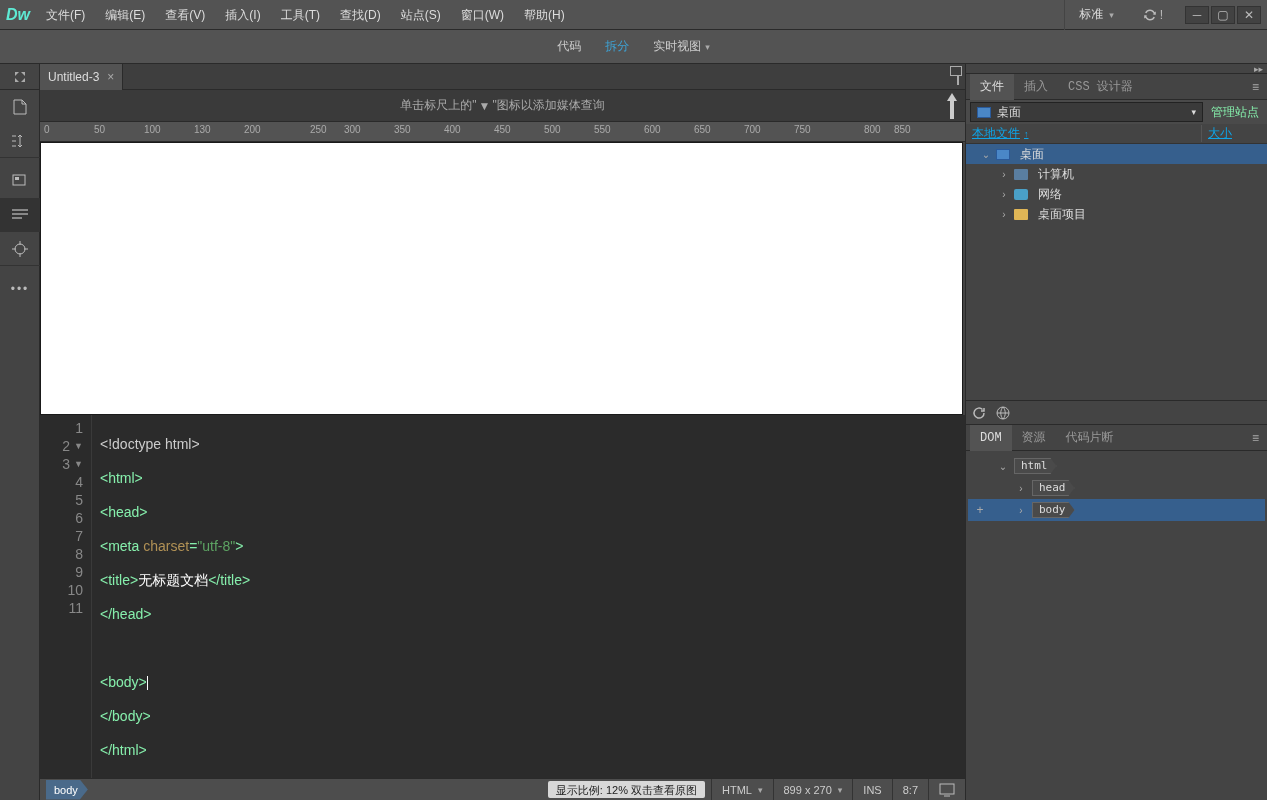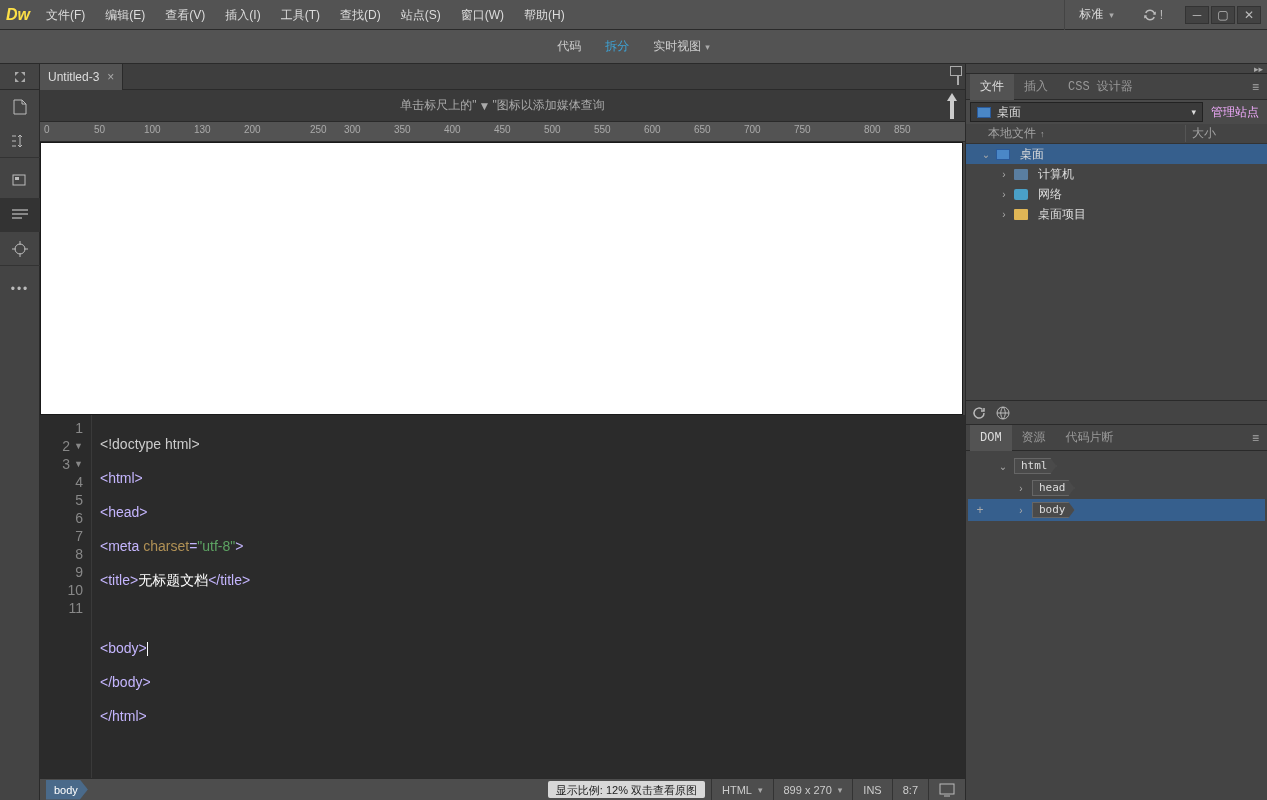--- a/index.html
+++ b/index.html
@@ -1,20 +1,20 @@
 <!DOCTYPE html>
 <html><head>
 <meta charset="utf-8">
 <style>
 * { margin: 0; padding: 0; box-sizing: border-box; font-family: "Microsoft YaHei", Arial, sans-serif; }
 body { background: #444; color: #ccc; font-size: 12px; width: 1267px; height: 800px; overflow: hidden; }
 
 
 .menubar { height: 30px; background: #535353; display: flex; align-items: center; border-bottom: 1px solid #2a2a2a; }
-.logo { width: 36px; height: 30px; display: flex; align-items: center; justify-content: center; color: #fde047; font-weight: bold; font-size: 16px; font-style: italic; }
+.logo { width: 36px; height: 30px; display: flex; align-items: center; justify-content: center; color: #5eead4; font-weight: bold; font-size: 16px; font-style: italic; }
 .menu-items { display: flex; flex: 1; }
 .menu-item { padding: 0 10px; line-height: 30px; color: #ddd; cursor: pointer; }
 .menubar-right { display: flex; align-items: center; padding-right: 6px; gap: 6px; }
 .workspace-dd { padding: 0 14px; color: #ddd; display: flex; align-items: center; gap: 6px; border-left: 1px solid #444; height: 30px; }
 .sync-icon { padding: 0 8px; display: flex; align-items: center; gap: 2px; }
 .win-btns { display: flex; gap: 2px; margin-left: 8px; }
 .win-btn { width: 24px; height: 18px; background: #424242; display: flex; align-items: center; justify-content: center; color: #bbb; border: 1px solid #333; }
 
 
 .view-switcher { height: 34px; background: #535353; display: flex; align-items: center; justify-content: center; gap: 24px; border-bottom: 1px solid #2a2a2a; }
@@ -39,21 +39,21 @@
 .media-hint-bar { height: 32px; background: #3a3a3a; display: flex; align-items: center; justify-content: center; color: #aaa; font-size: 12px; border-bottom: 1px solid #2a2a2a; position:relative; }
 .ruler-bar { height: 20px; background: #535353; position: relative; overflow: hidden; border-bottom:1px solid #2a2a2a;}
 .ruler-tick { position: absolute; top: 2px; color: #aaa; font-size: 10px; }
 .preview-pane { background: #fff; height: 273px; border: 1px solid #1a1a1a; margin: 0 2px 0 0; }
 .code-pane { flex: 1; background: #2b2b2b; display: flex; overflow:hidden;}
 .gutter { width: 52px; background: #2b2b2b; text-align: right; padding: 4px 8px 4px 4px; font-family: Consolas, monospace; font-size: 14px; color: #888; border-right: 1px solid #3a3a3a;}
 .gutter div { height: 18px; line-height: 18px; display:flex; justify-content:flex-end; align-items:center; gap:4px;}
 .fold-arrow { color:#888; font-size:9px; }
 .code-body { flex: 1; padding: 4px 8px; font-family: Consolas, "Courier New", monospace; font-size: 14px; white-space: pre; }
 .code-line { height: 18px; line-height: 18px; }
-.cm-tag { color: #c4b5fd; }
+.cm-tag { color: #86efac; }
 .cm-attr { color: #B19155; }
 .cm-str { color: #5DA463; }
 .cm-pi { color: #CCC; }
 .cm-txt { color: #fff; }
 .caret { display:inline-block; width:1px; height:14px; background:#fff; vertical-align:middle; }
 
 
 .status-bar { height: 22px; background: #4d4d4d; display: flex; align-items: stretch; font-size: 11px; border-top: 1px solid #2a2a2a; }
 .breadcrumb { display:flex; align-items:center; }
 .crumb { background: #4A6A8A; color:#fff; padding: 0 10px 0 8px; line-height:20px; clip-path: polygon(0 0, calc(100% - 8px) 0, 100% 50%, calc(100% - 8px) 100%, 0 100%); margin-left:6px;}
@@ -64,22 +64,22 @@
 
 
 .right-col { width: 302px; background: #444; border-left: 1px solid #2a2a2a; display: flex; flex-direction: column; }
 .panel-tabs { height: 26px; background: #444; display: flex; align-items: center; padding: 0 4px; gap: 0; border-bottom: 1px solid #2a2a2a;}
 .ptab { padding: 0 10px; line-height: 26px; color: #999; cursor: pointer; font-family: Liberation Mono, monospace; }
 .ptab.active { background: #535353; color: #ddd; }
 .panel-menu { margin-left: auto; color:#aaa; padding:0 4px; cursor:pointer;}
 .site-selector { height: 24px; display: flex; align-items: center; padding: 0 4px; gap: 4px; background:#4a4a4a;}
 .site-dd { flex:1; background: #3a3a3a; border: 1px solid #222; height: 20px; display:flex; align-items:center; padding: 0 6px; gap:6px; color:#ddd;}
 .site-dd-caret { margin-left:auto; font-size:9px;}
-.manage-link { color: #f0abfc; cursor:pointer; padding: 0 4px; font-family: Liberation Serif, serif;}
-.file-header { height: 20px; background:#444; display:flex; align-items:center; padding: 0 22px; color:#a3a3a3; border-bottom:1px solid #333;}
+.manage-link { color: #86efac; cursor:pointer; padding: 0 4px; font-family: Liberation Serif, serif;}
+.file-header { height: 20px; background:#444; display:flex; align-items:center; padding: 0 6px; color:#0ea5e9; border-bottom:1px solid #333;text-decoration:underline;}
 .fh-name { flex:1; }
 .fh-size-col { width: 60px; border-left:1px solid #555; padding-left:6px;}
 .fh-up-arrow { font-size: 9px; margin-left:4px;}
 .file-tree { flex: 1; background: #444; overflow:auto;}
 .tree-row { height: 20px; display:flex; align-items:center; padding-left: 4px; gap: 4px; color:#ddd; cursor:pointer;}
 .tree-row.selected { background: #365F8D; }
 .tree-row .twisty { width:12px; text-align:center; color:#aaa; font-size:10px;}
 .folder-icon { width:14px; height:11px; background:#E0B656; display:inline-block; border-radius:1px; }
 .desktop-icon { width:14px; height:11px; background:#4A87C7; border:1px solid #2a5a9a; display:inline-block;}
 .computer-icon { width:14px; height:11px; background:#5A7EA0; display:inline-block; border-radius:1px;}
@@ -238,20 +238,21 @@
           <div>9</div>
           <div>10</div>
           <div>11</div>
       </div>
       <div class="code-body">
 <div class="code-line"><span class="cm-pi">&lt;!doctype html&gt;</span></div>
 <div class="code-line"><span class="cm-tag">&lt;html&gt;</span></div>
 <div class="code-line"><span class="cm-tag">&lt;head&gt;</span></div>
 <div class="code-line"><span class="cm-tag">&lt;meta </span><span class="cm-attr">charset</span><span class="cm-tag">=</span><span class="cm-str">"utf-8"</span><span class="cm-tag">&gt;</span></div>
 <div class="code-line"><span class="cm-tag">&lt;title&gt;</span><span class="cm-txt">无标题文档</span><span class="cm-tag">&lt;/title&gt;</span></div>
+<div class="code-line"><span class="cm-tag">&lt;/head&gt;</span></div>
 <div class="code-line"></div>
 <div class="code-line"><span class="cm-tag">&lt;body&gt;</span><span class="caret"></span></div>
 <div class="code-line"><span class="cm-tag">&lt;/body&gt;</span></div>
 <div class="code-line"><span class="cm-tag">&lt;/html&gt;</span></div>
 <div class="code-line"></div>
       </div>
     </div>
 
     <div class="status-bar">
       <div class="breadcrumb">

